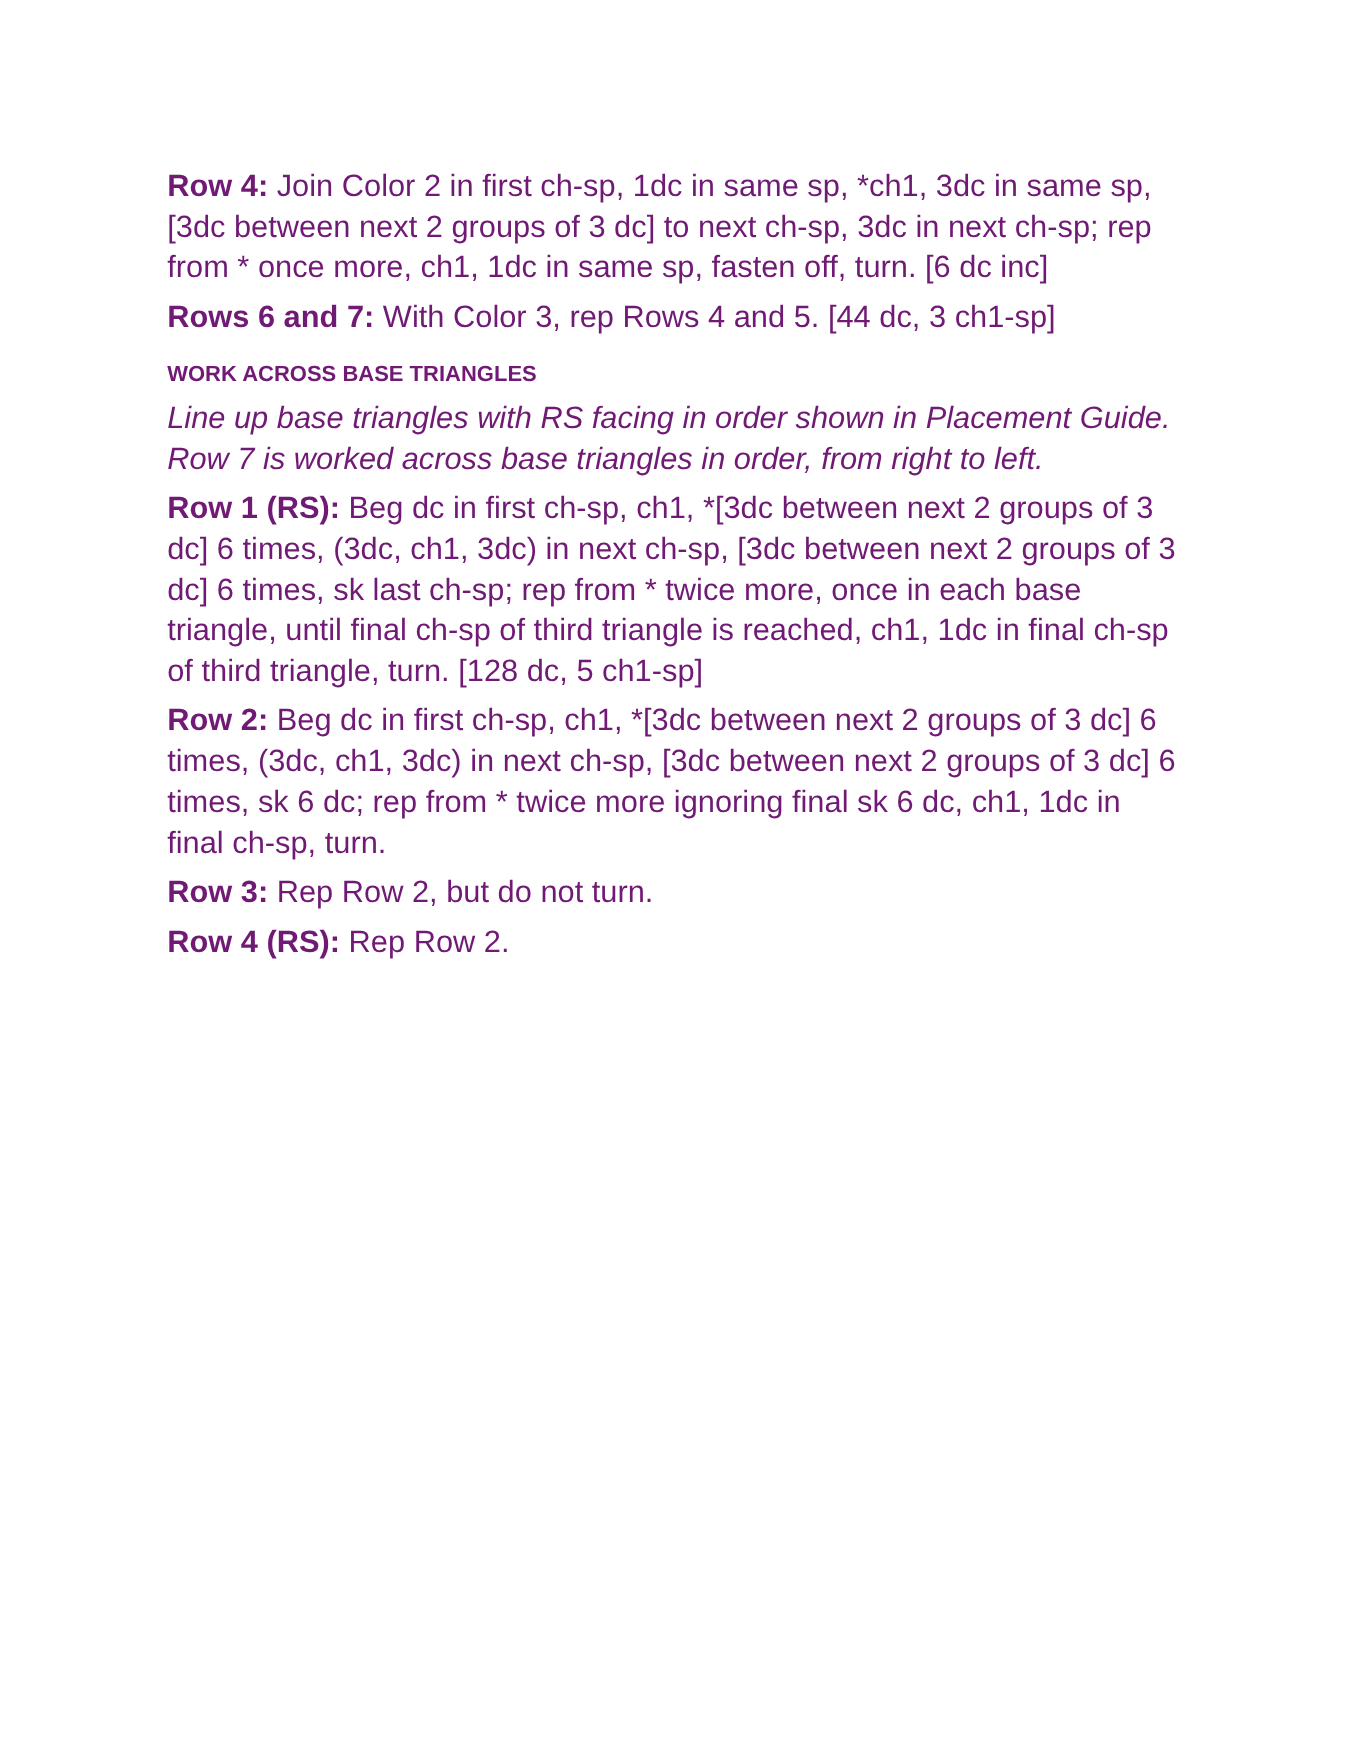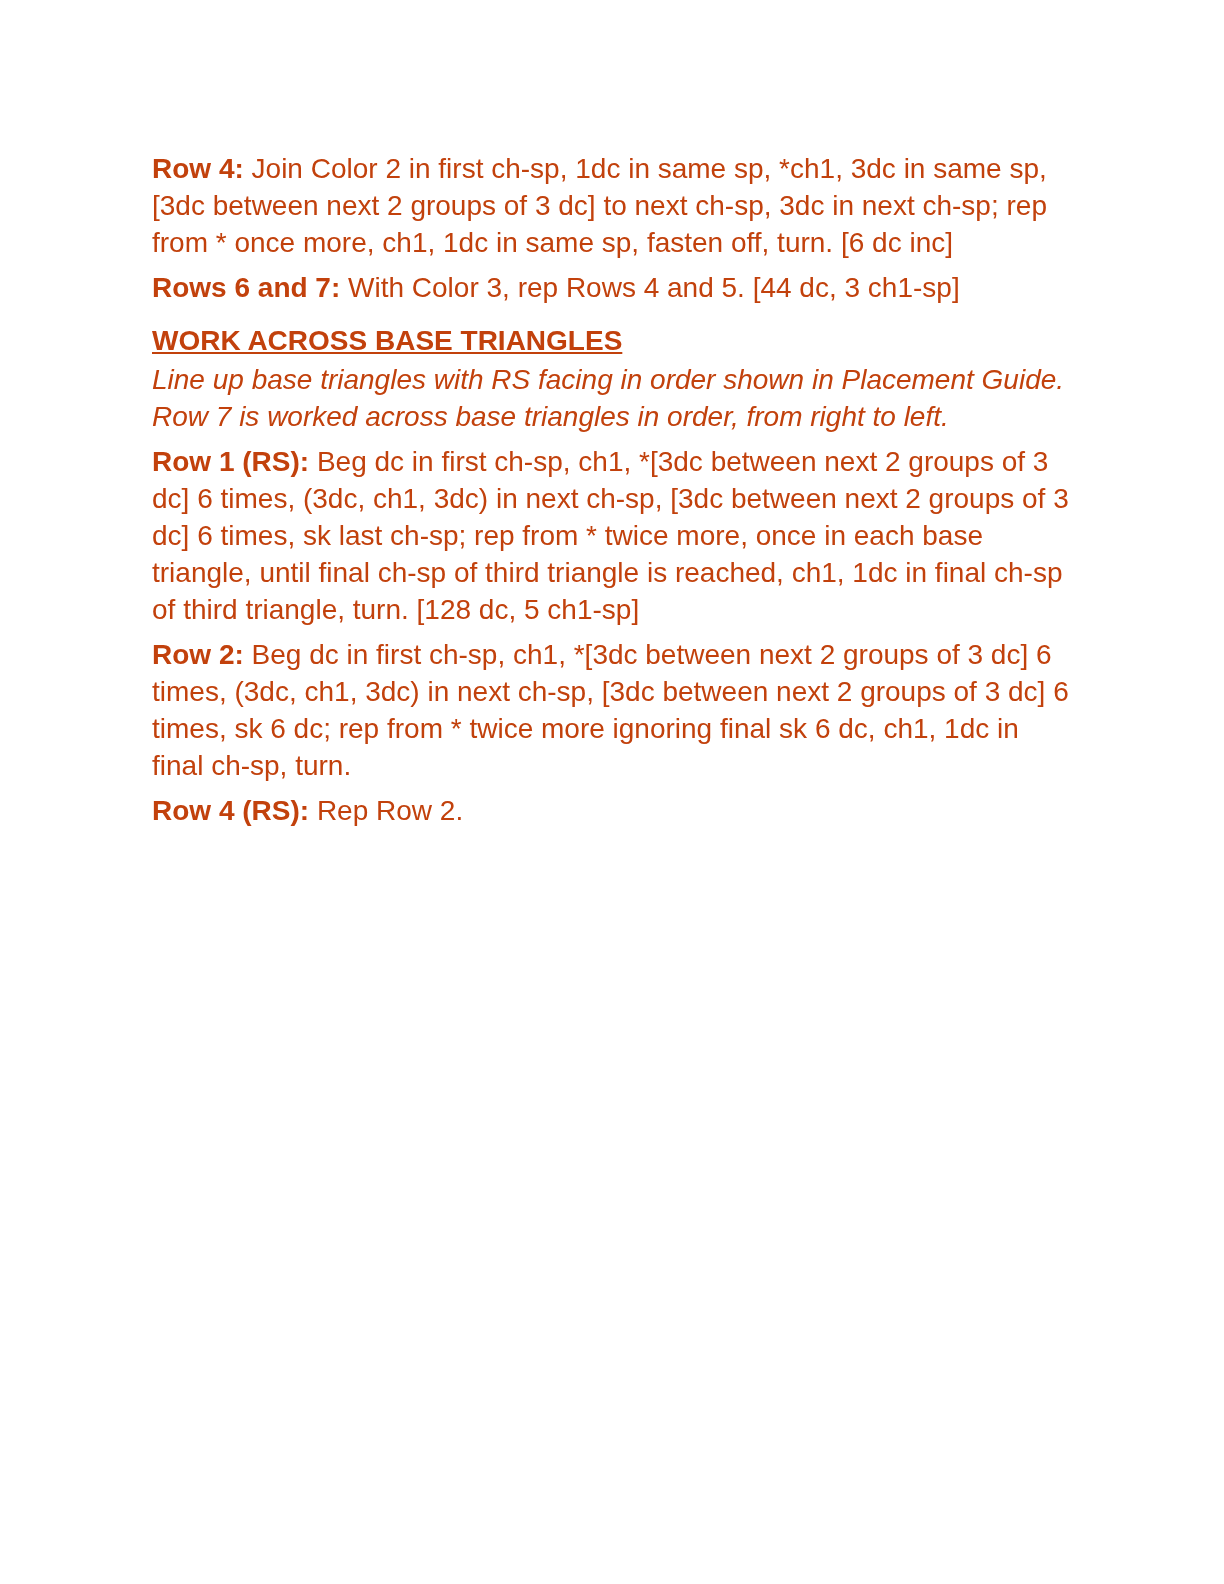--- a/index.html
+++ b/index.html
@@ -5,44 +5,43 @@
   html, body {
     margin: 0;
     padding: 0;
     background: #ffffff;
   }
   .page {
     position: relative;
     width: 1224px;
     height: 1584px;
     background: #ffffff;
-    color: #c2410c;
+    color: #701a75;
     font-family: "Liberation Sans", sans-serif;
     overflow: hidden;
   }
   .content {
     position: absolute;
     left: 152px;
     top: 150px;
     width: 922px;
     font-size: 28px;
     line-height: 37px;
   }
   .para {
     margin: 0 0 8px 0;
   }
   .para .label {
     font-weight: bold;
   }
   .section-heading {
-    font-size: 28px;
+    font-size: 20px;
     line-height: 37px;
     font-weight: bold;
     margin: 16px 0 2px 0;
-    text-decoration: underline;
   }
   .italic-note {
     font-style: italic;
   }
 </style>
 </head>
 <body>
 
 <div class="page">
   <div class="content">
@@ -54,19 +53,20 @@
 
     <h2 class="section-heading">WORK ACROSS BASE TRIANGLES</h2>
 
     <p class="para italic-note"><span>Line up base triangles with RS facing in order shown in Placement Guide. Row 7 is worked across base triangles in order, from right to left.</span></p>
 
 
     <p class="para"><b class="label">Row 1 (RS):</b> <span>Beg dc in first ch-sp, ch1, *[3dc between next 2 groups of 3 dc] 6 times, (3dc, ch1, 3dc) in next ch-sp, [3dc between next 2 groups of 3 dc] 6 times, sk last ch-sp; rep from * twice more, once in each base triangle, until final ch-sp of third triangle is reached, ch1, 1dc in final ch-sp of third triangle, turn. [128 dc, 5 ch1-sp]</span></p>
 
     <p class="para"><b class="label">Row 2:</b> <span>Beg dc in first ch-sp, ch1, *[3dc between next 2 groups of 3 dc] 6 times, (3dc, ch1, 3dc) in next ch-sp, [3dc between next 2 groups of 3 dc] 6 times, sk 6 dc; rep from * twice more ignoring final sk 6 dc, ch1, 1dc in final ch-sp, turn.</span></p>
 
+    <p class="para"><b class="label">Row 3:</b> <span>Rep Row 2, but do not turn.</span></p>
 
 
     <p class="para"><b class="label">Row 4 (RS):</b> <span>Rep Row 2.</span></p>
 
 
   </div>
 </div>
 
 </body></html>

